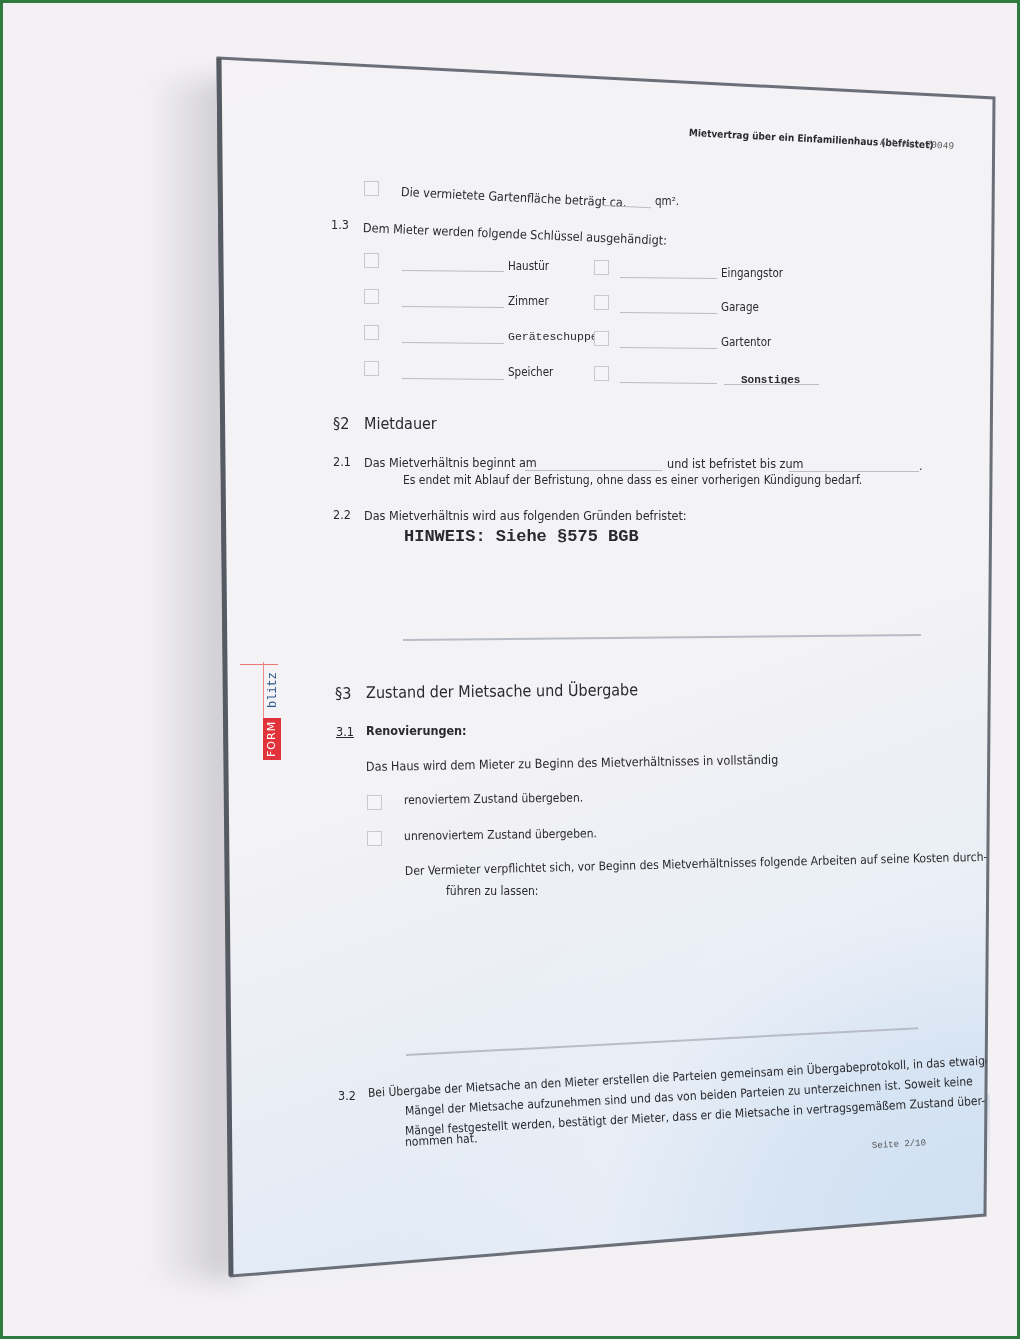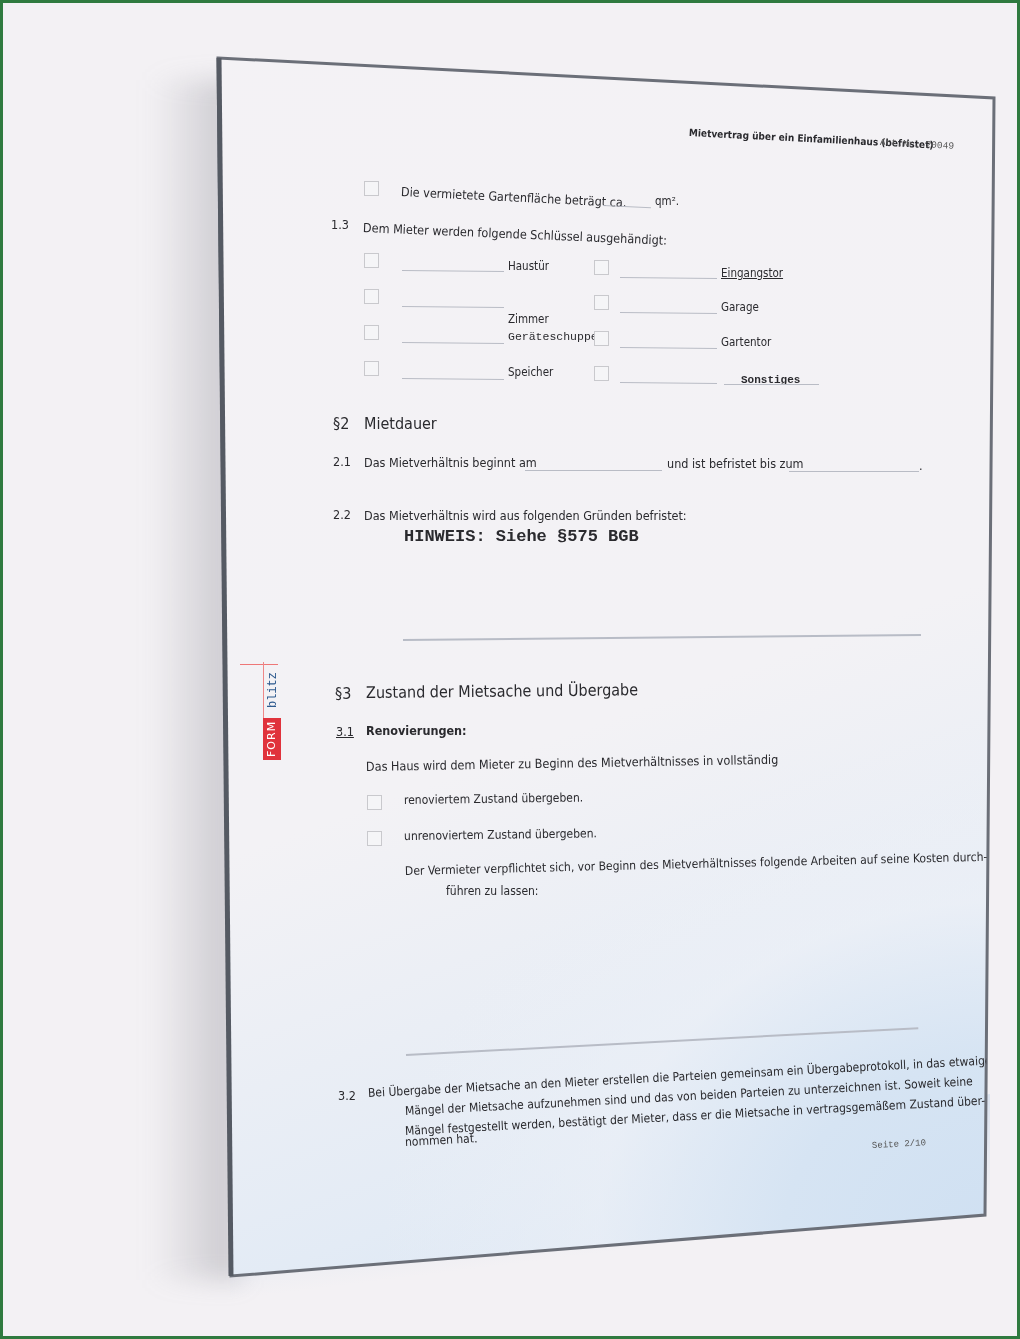--- a/index.html
+++ b/index.html
@@ -89,33 +89,33 @@
 
   <div class="t" style="left:331px;top:217px;">1.3</div>
   <div class="t" style="left:363px;top:220px;transform:rotate(2.4deg);">Dem Mieter werden folgende Schlüssel ausgehändigt:</div>
 
   <div class="cb" style="left:364px;top:253px;"></div>
   <div class="line" style="left:402px;top:270px;width:102px;transform:rotate(0.6deg);"></div>
   <div class="t" style="left:508px;top:259px;font-size:11.5px;">Haustür</div>
 
   <div class="cb" style="left:364px;top:289px;"></div>
   <div class="line" style="left:402px;top:306px;width:102px;transform:rotate(0.6deg);"></div>
-  <div class="t" style="left:508px;top:294px;font-size:11.5px;margin-top:18px;">Zimmer</div>
+  <div class="t" style="left:508px;top:294px;font-size:11.5px;">Zimmer</div>
 
   <div class="cb" style="left:364px;top:325px;"></div>
   <div class="line" style="left:402px;top:342px;width:102px;transform:rotate(0.6deg);"></div>
   <div class="t" style="left:508px;top:330px;font-size:11.5px;font-family:Liberation Mono, monospace;">Geräteschuppen</div>
 
   <div class="cb" style="left:364px;top:361px;"></div>
   <div class="line" style="left:402px;top:378px;width:102px;transform:rotate(0.6deg);"></div>
   <div class="t" style="left:508px;top:365px;font-size:11.5px;">Speicher</div>
 
   <div class="cb" style="left:594px;top:260px;"></div>
   <div class="line" style="left:620px;top:277px;width:97px;transform:rotate(0.6deg);"></div>
-  <div class="t" style="left:721px;top:266px;font-size:11.5px;text-decoration:underline;">Eingangstor</div>
+  <div class="t" style="left:721px;top:266px;font-size:11.5px;">Eingangstor</div>
 
   <div class="cb" style="left:594px;top:295px;"></div>
   <div class="line" style="left:620px;top:312px;width:97px;transform:rotate(0.6deg);"></div>
   <div class="t" style="left:721px;top:300px;font-size:11.5px;">Garage</div>
 
   <div class="cb" style="left:594px;top:331px;"></div>
   <div class="line" style="left:620px;top:347px;width:97px;transform:rotate(0.6deg);"></div>
   <div class="t" style="left:721px;top:335px;font-size:11.5px;">Gartentor</div>
 
   <div class="cb" style="left:594px;top:366px;"></div>
@@ -125,20 +125,21 @@
 
   <div class="t h2" style="left:333px;top:414px;">§2</div>
   <div class="t h2" style="left:364px;top:414px;">Mietdauer</div>
 
   <div class="t" style="left:333px;top:454px;">2.1</div>
   <div class="t" style="left:364px;top:455px;">Das Mietverhältnis beginnt am</div>
   <div class="line" style="left:525px;top:470px;width:137px;"></div>
   <div class="t" style="left:667px;top:456px;">und ist befristet bis zum</div>
   <div class="line" style="left:789px;top:471px;width:130px;"></div>
   <div class="t" style="left:919px;top:458px;">.</div>
+  <div class="t" style="left:403px;top:473px;font-size:12px;">Es endet mit Ablauf der Befristung, ohne dass es einer vorherigen Kündigung bedarf.</div>
 
   <div class="t" style="left:333px;top:507px;">2.2</div>
   <div class="t" style="left:364px;top:508px;">Das Mietverhältnis wird aus folgenden Gründen befristet:</div>
   <div class="t mono bold" style="left:404px;top:527px;font-size:17px;">HINWEIS: Siehe §575 BGB</div>
   <div class="rule" style="left:403px;top:639px;width:518px;transform:rotate(-0.55deg);"></div>
 
   <div class="brand-tick"></div>
   <div class="brand">
     <div class="blitz">blitz</div>
     <div class="form">FORM</div>

